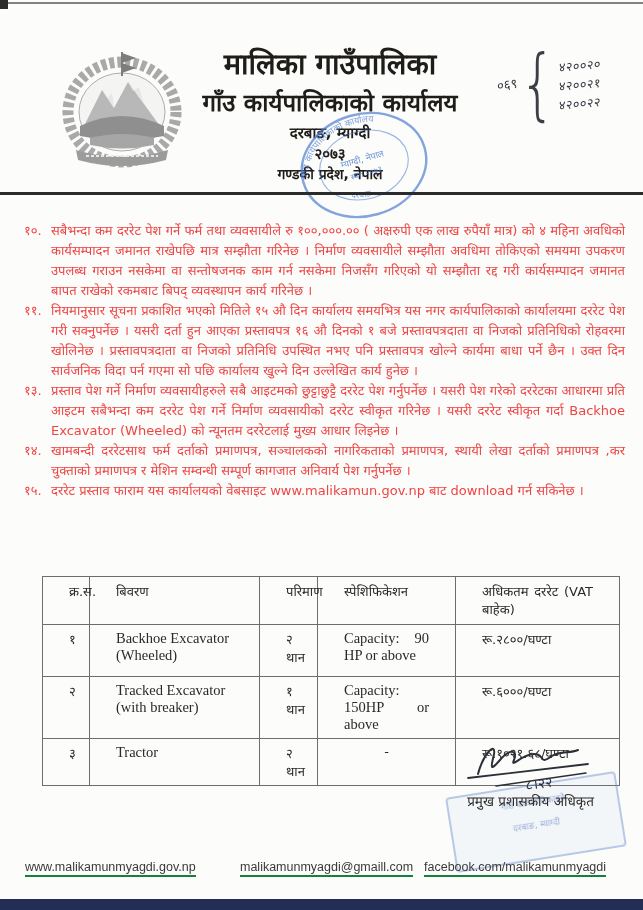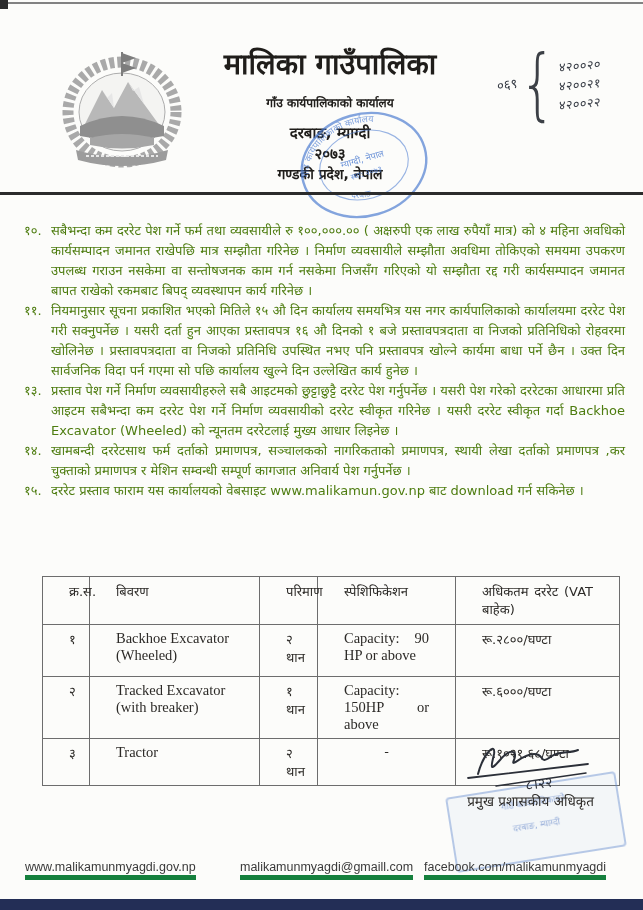--- a/index.html
+++ b/index.html
@@ -6,35 +6,35 @@
   .page{position:relative;width:643px;height:910px;background:#fcfcfa;overflow:hidden;
         font-family:"DejaVu Sans",sans-serif;color:#2e2c29;}
   
   .scan-top-line{position:absolute;top:2px;left:0;right:0;height:2px;background:#5a5a5a;opacity:.75;}
   .scan-corner{position:absolute;top:0;left:0;width:8px;height:9px;background:#2b2b2b;}
   .scan-bottom-bar{position:absolute;bottom:0;left:0;right:0;height:11px;background:#232e56;}
   
   .logo{position:absolute;left:60px;top:46px;width:124px;height:126px;}
   .header-center{position:absolute;left:150px;top:46px;width:360px;text-align:center;color:#1f1d1a;}
   .h-title{font-size:29px;font-weight:bold;line-height:36px;}
-  .h-sub{font-size:12px;font-weight:bold;line-height:30px;margin-top:6px;}
+  .h-sub{font-size:24px;font-weight:bold;line-height:30px;margin-top:6px;}
   .h-addr{font-size:15px;font-weight:bold;line-height:22px;margin-top:4px;}
   .h-year{font-size:15px;font-weight:bold;line-height:20px;}
   .h-prov{font-size:14px;font-weight:bold;line-height:20px;}
   .phone-block{position:absolute;left:497px;top:44px;width:142px;display:flex;align-items:center;
                color:#363b44;}
   .phone-code{font-size:13px;transform:rotate(-8deg) skewX(-6deg);margin-right:2px;}
   .phone-brace{font-size:58px;font-weight:200;transform:scaleY(1.35);color:#3c4046;line-height:80px;}
   .phone-list{display:flex;flex-direction:column;margin-left:3px;}
   .phone-num{font-size:12.5px;line-height:19px;letter-spacing:.5px;transform:rotate(-5deg) skewX(-8deg);}
   .office-stamp{position:absolute;left:293px;top:106px;width:142px;height:118px;opacity:.8;pointer-events:none;}
   .header-divider{position:absolute;left:0;right:0;top:192px;height:3px;background:#2b2b2b;}
   
   .notice-list{position:absolute;left:24px;top:221px;width:601px;}
-  .para{display:flex;font-size:13px;line-height:20px;color:#4d7c0f;}
+  .para{display:flex;font-size:13px;line-height:20px;color:#ef4444;}
   .para .num{flex:0 0 27px;white-space:nowrap;}
   .para .txt{flex:1;text-align:justify;}
   
   .rate-table{position:absolute;left:42px;top:576px;width:577px;border-collapse:collapse;table-layout:fixed;}
   .rate-table th,.rate-table td{border:1px solid #6d6d6d;vertical-align:top;padding:5px 26px;
         font-weight:normal;text-align:left;font-size:13px;color:#2c2a27;}
   .rate-table thead tr{height:48px;}
   .rate-table tbody tr.r0{height:52px;}
   .rate-table tbody tr.r1{height:52px;}
   .rate-table tbody tr.r2{height:30px;}
@@ -46,21 +46,21 @@
   .signature-block{position:absolute;left:428px;top:742px;width:205px;height:125px;}
   .signature-stamp{position:absolute;left:22px;top:42px;width:168px;height:72px;
         border:2px solid rgba(98,138,205,.42);border-radius:4px;background:rgba(130,165,225,.07);
         transform:rotate(-9deg);filter:blur(.4px);overflow:hidden;}
   .signature-stamp .fline{font-size:9px;color:rgba(70,110,190,.55);text-align:center;margin-top:10px;line-height:13px;}
   .signature-scribble{position:absolute;left:32px;top:-2px;width:150px;height:56px;}
   .signature-title{position:absolute;left:0;top:50px;width:100%;text-align:center;font-size:13.5px;color:#2c2a27;}
   
   .footer{position:absolute;left:0;top:860px;width:643px;font-family:"Liberation Sans",sans-serif;
           font-size:12.5px;color:#3a3a3a;}
-  .flink{position:absolute;border-bottom:5px solid #15803d;padding-bottom:1px;white-space:nowrap;}
+  .flink{position:absolute;border-bottom:2px solid #15803d;padding-bottom:1px;white-space:nowrap;}
   .flink.f0{left:25px;} .flink.f1{left:240px;} .flink.f2{left:424px;}
 </style>
 </head>
 <body>
 
 <div class="page">
 
   <div class="scan-top-line"></div>
   <div class="scan-corner"></div>
 

